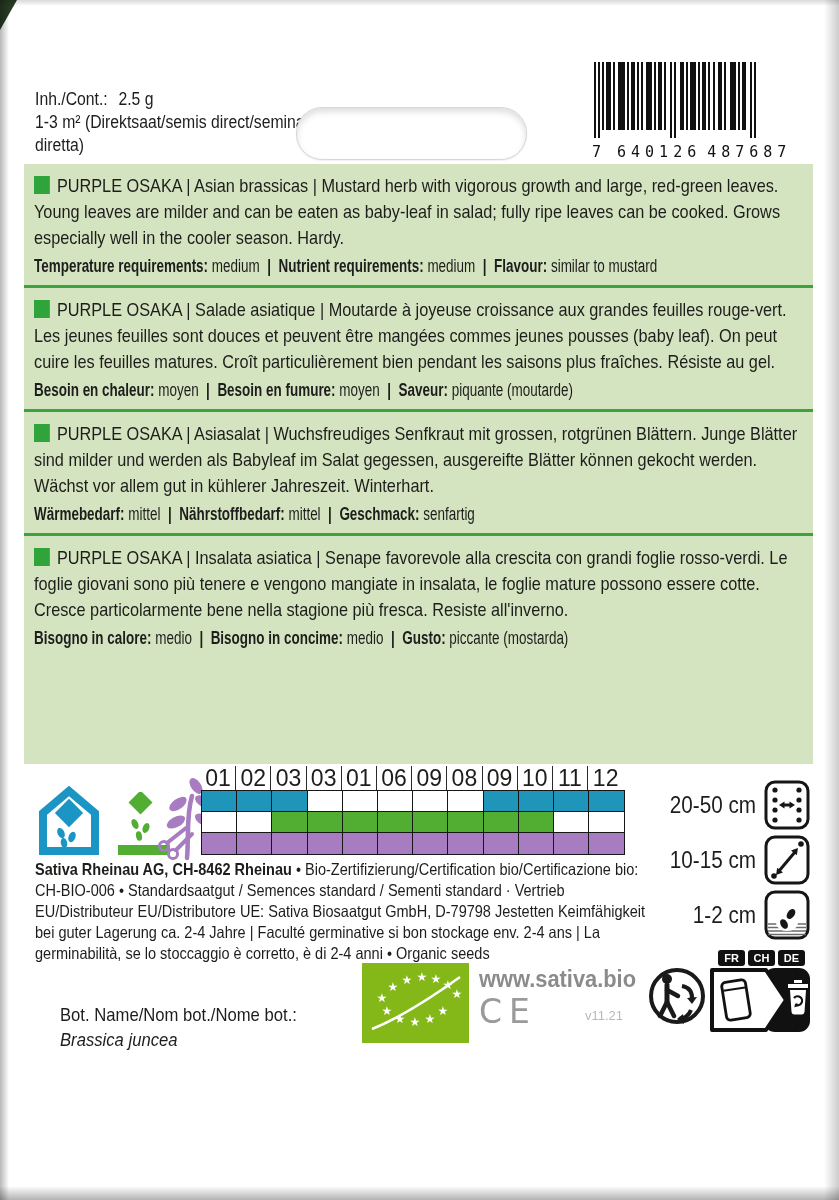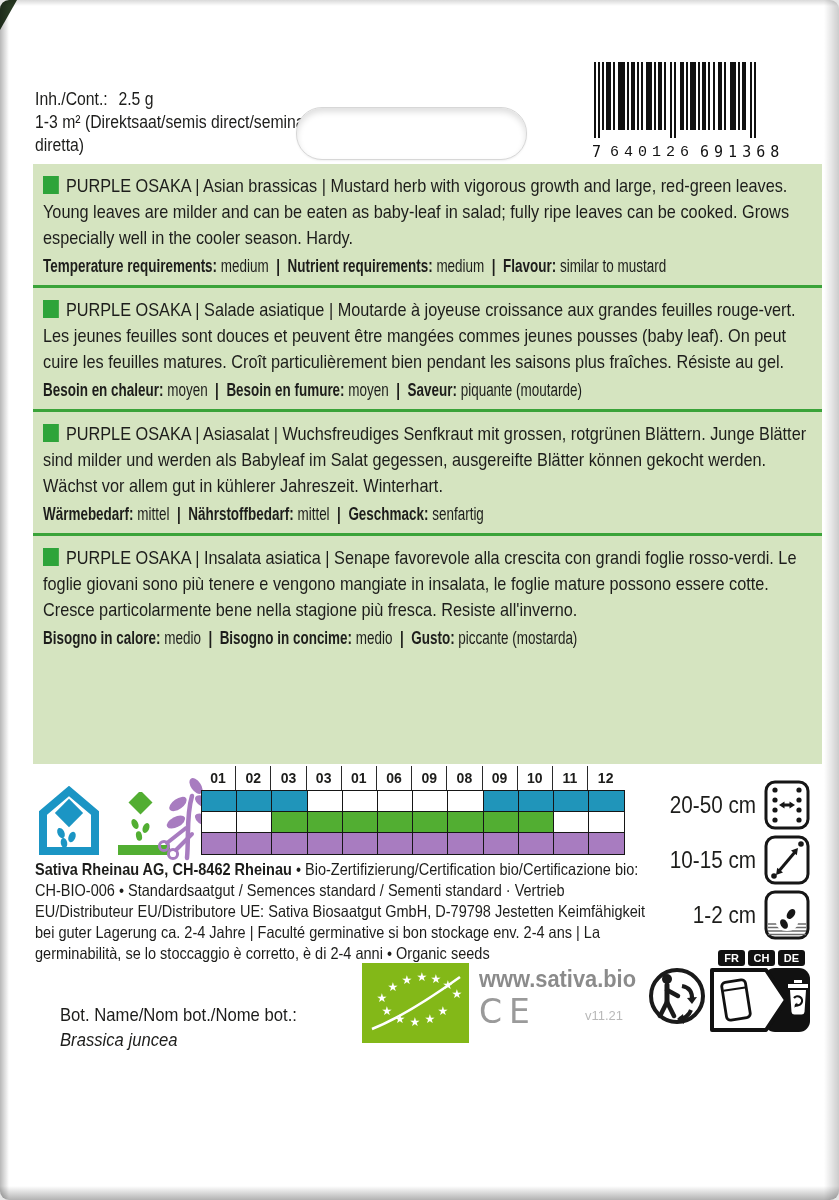--- a/index.html
+++ b/index.html
@@ -1,18 +1,18 @@
 <!DOCTYPE html>
 <html><head>
 <meta charset="utf-8">
 <style>
   html,body{margin:0;padding:0;}
   body{background:#e8e8e8;}
   .page{position:relative;width:839px;height:1200px;background:#ffffff;overflow:hidden;
-        font-family:"Liberation Sans",sans-serif;color:#1d1d1b;border-radius:9px;}
+        font-family:"Liberation Sans",sans-serif;color:#1d1d1b;}
   
   .edge{position:absolute;pointer-events:none;}
   .edge-left{left:0;top:0;width:9px;height:100%;background:linear-gradient(to right,rgba(0,0,0,.28),rgba(0,0,0,0));}
   .edge-right{right:0;top:0;width:15px;height:100%;background:linear-gradient(to left,rgba(0,0,0,.20),rgba(0,0,0,0));}
   .edge-bottom{left:0;bottom:0;width:100%;height:14px;background:linear-gradient(to top,rgba(0,0,0,.30),rgba(0,0,0,0));}
   .edge-top{left:0;top:0;width:100%;height:6px;background:linear-gradient(to bottom,rgba(0,0,0,.15),rgba(0,0,0,0));}
   .corner-fold{position:absolute;left:0;top:0;width:17px;height:30px;background:#283a23;
                clip-path:polygon(0 0,100% 0,0 100%);}
 
   
@@ -20,40 +20,40 @@
             transform:scaleX(.9);transform-origin:0 0;}
   .top-info .val{margin-left:12px;}
 
   .hang-slot{position:absolute;left:296px;top:107px;width:229px;height:51px;border-radius:26px;
              background:#fff;border:1.5px solid #d7d7d7;box-shadow:inset 0 4px 6px rgba(0,0,0,.13), 0 1px 2px rgba(0,0,0,.06);}
 
   
   .barcode{position:absolute;left:592px;top:62px;width:200px;}
   .barcode-digits{display:flex;align-items:flex-end;margin-top:1px;margin-left:0;
                   font-family:"DejaVu Sans Mono","Liberation Mono",monospace;font-size:15px;color:#111;}
-  .barcode-digits .g1{margin-left:9px;letter-spacing:5px;font-family:Liberation Mono, monospace;}
+  .barcode-digits .g1{margin-left:16px;letter-spacing:5px;}
   .barcode-digits .g2{margin-left:6px;letter-spacing:5px;}
 
   
-  .green-area{position:absolute;left:33px;top:164px;width:789px;height:600px;background:#d5e4c0;}
+  .green-area{position:absolute;left:24px;top:164px;width:789px;height:600px;background:#d5e4c0;}
   .section{padding:9px 8px 5px 10px;}
   .section + .section{border-top:3px solid #3aa339;}
   .section-inner{transform:scaleX(.88);transform-origin:0 0;width:113.5%;}
   .sec-body{font-size:18.5px;line-height:26px;letter-spacing:0;}
   .bullet{display:inline-block;width:18px;height:18px;background:#2ea43a;margin-right:8px;vertical-align:-2px;}
   .req{margin-top:2px;font-size:18px;line-height:27px;white-space:nowrap;
        transform:scaleX(.85);transform-origin:0 0;width:118%;}
   .req b{font-weight:bold;}
   .req .sep{margin:0 5px;}
 
   
   .cal-icons svg{position:absolute;}
   .cal-table{position:absolute;left:201px;top:766px;}
   .cal-header{display:grid;grid-template-columns:repeat(12,35.2px);height:24px;}
-  .cal-month{font-size:14px;line-height:24px;text-align:center;border-right:1.5px solid #2a2a2a;font-weight:bold;}
+  .cal-month{font-size:23px;line-height:24px;text-align:center;border-right:1.5px solid #2a2a2a;}
   .cal-month:last-child{border-right:none;}
   .cal-grid{display:grid;grid-template-columns:repeat(12,35.2px);grid-auto-rows:21px;border:1.8px solid #161616;background:#fff;}
   .cal-cell{border-right:1.8px solid #161616;border-bottom:1.8px solid #161616;}
   .cal-cell:nth-child(12n){border-right:none;}
   .cal-cell:nth-child(n+25){border-bottom:none;}
 
   
   .spacing-label{position:absolute;width:160px;text-align:right;font-size:23px;
                  transform:scaleX(.9);transform-origin:100% 0;}
   .sp-icon{position:absolute;left:764px;}
@@ -123,21 +123,21 @@
           <rect x="136" y="0" width="6" height="68"></rect>
         <rect x="144" y="0" width="2" height="68"></rect>
           <rect x="148" y="0" width="4" height="68"></rect>
         <rect x="156" y="0" width="2" height="76"></rect>
           <rect x="160" y="0" width="2" height="76"></rect>
       </g>
     </svg>
     <div class="barcode-digits">
       <span>7</span>
       <span class="g1">640126</span>
-      <span class="g2">691368</span>
+      <span class="g2">487687</span>
     </div>
   </div>
 
   <div class="green-area">
 
     <div class="section">
       <div class="section-inner">
         <div class="sec-body"><span class="bullet"></span><span>PURPLE OSAKA | Asian brassicas | Mustard herb with vigorous growth and large, red-green leaves. Young leaves are milder and can be eaten as baby-leaf in salad; fully ripe leaves can be cooked. Grows especially well in the cooler season. Hardy.</span></div>
         <div class="req">
           <b>Temperature requirements:</b> <span>medium</span>

